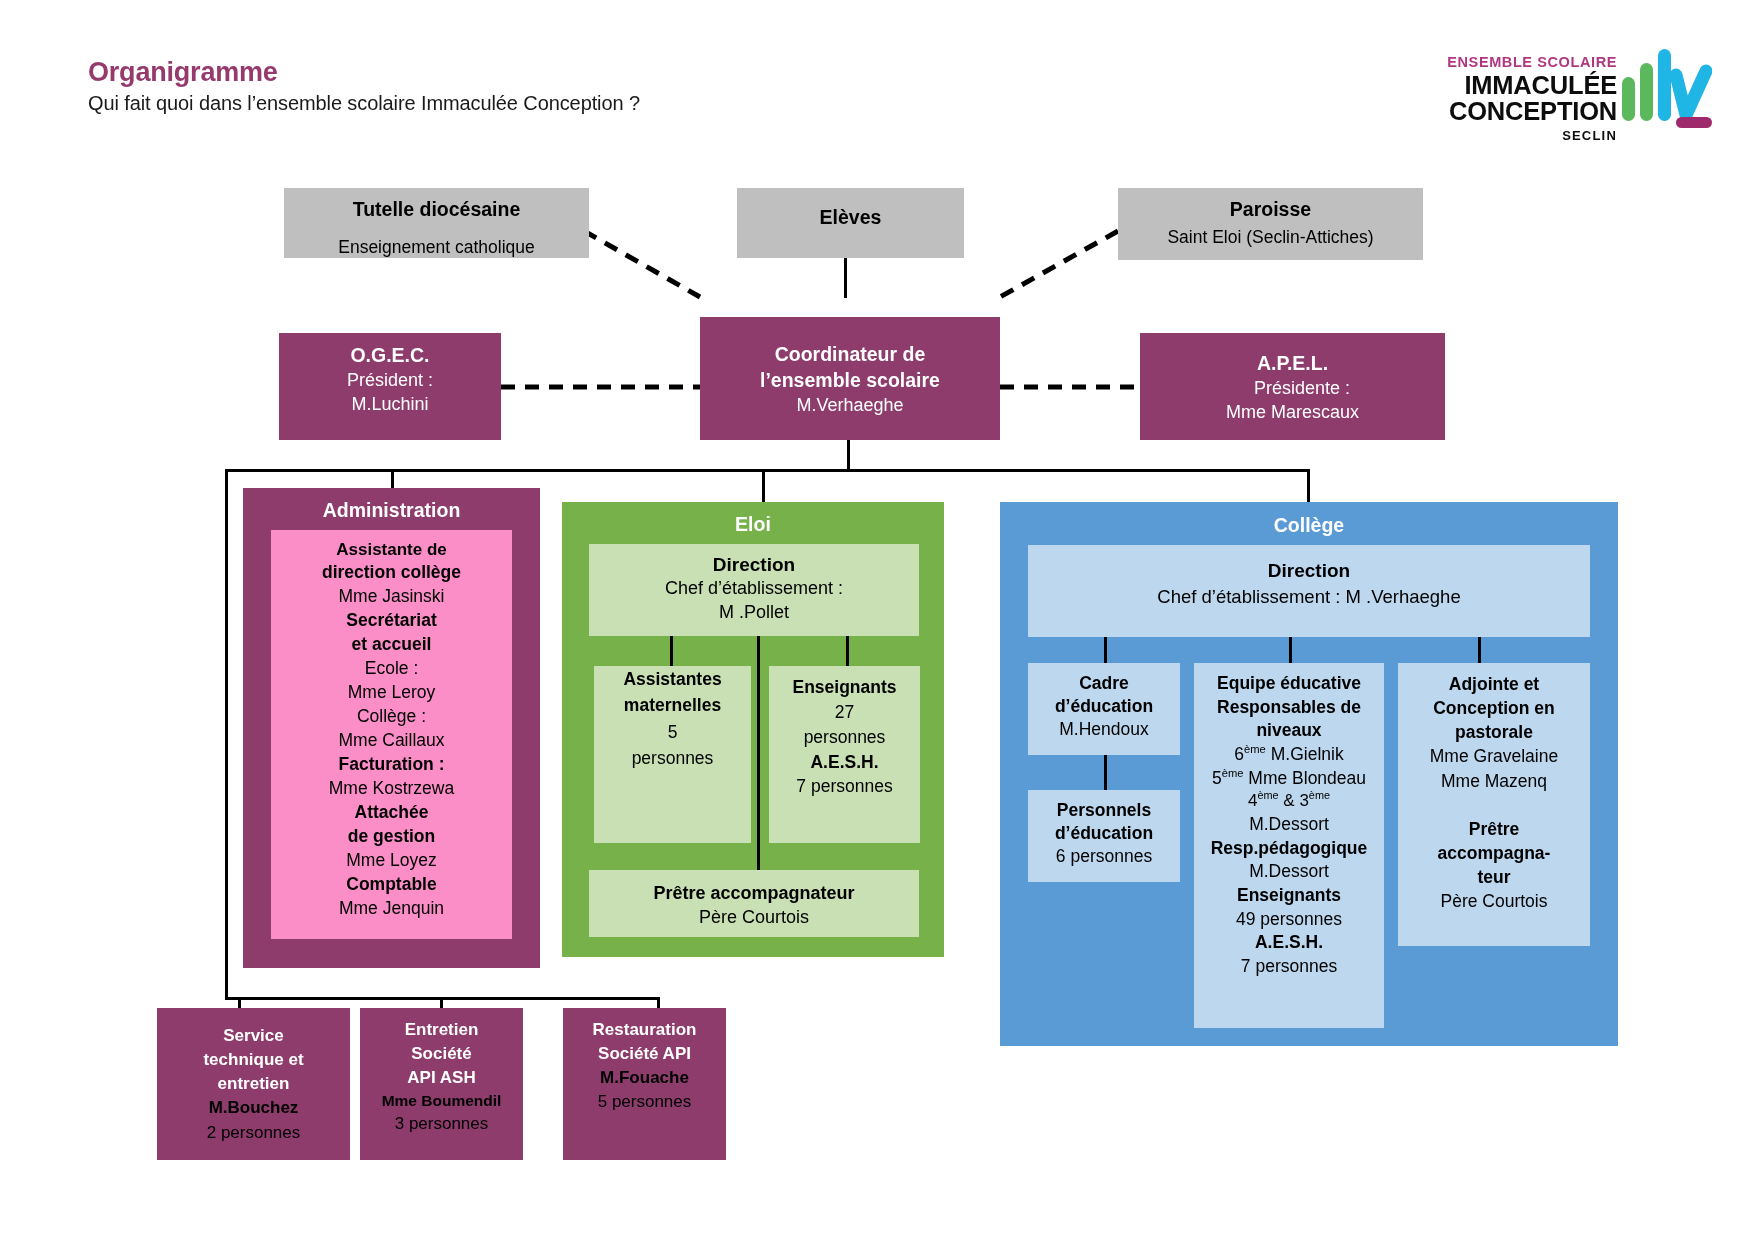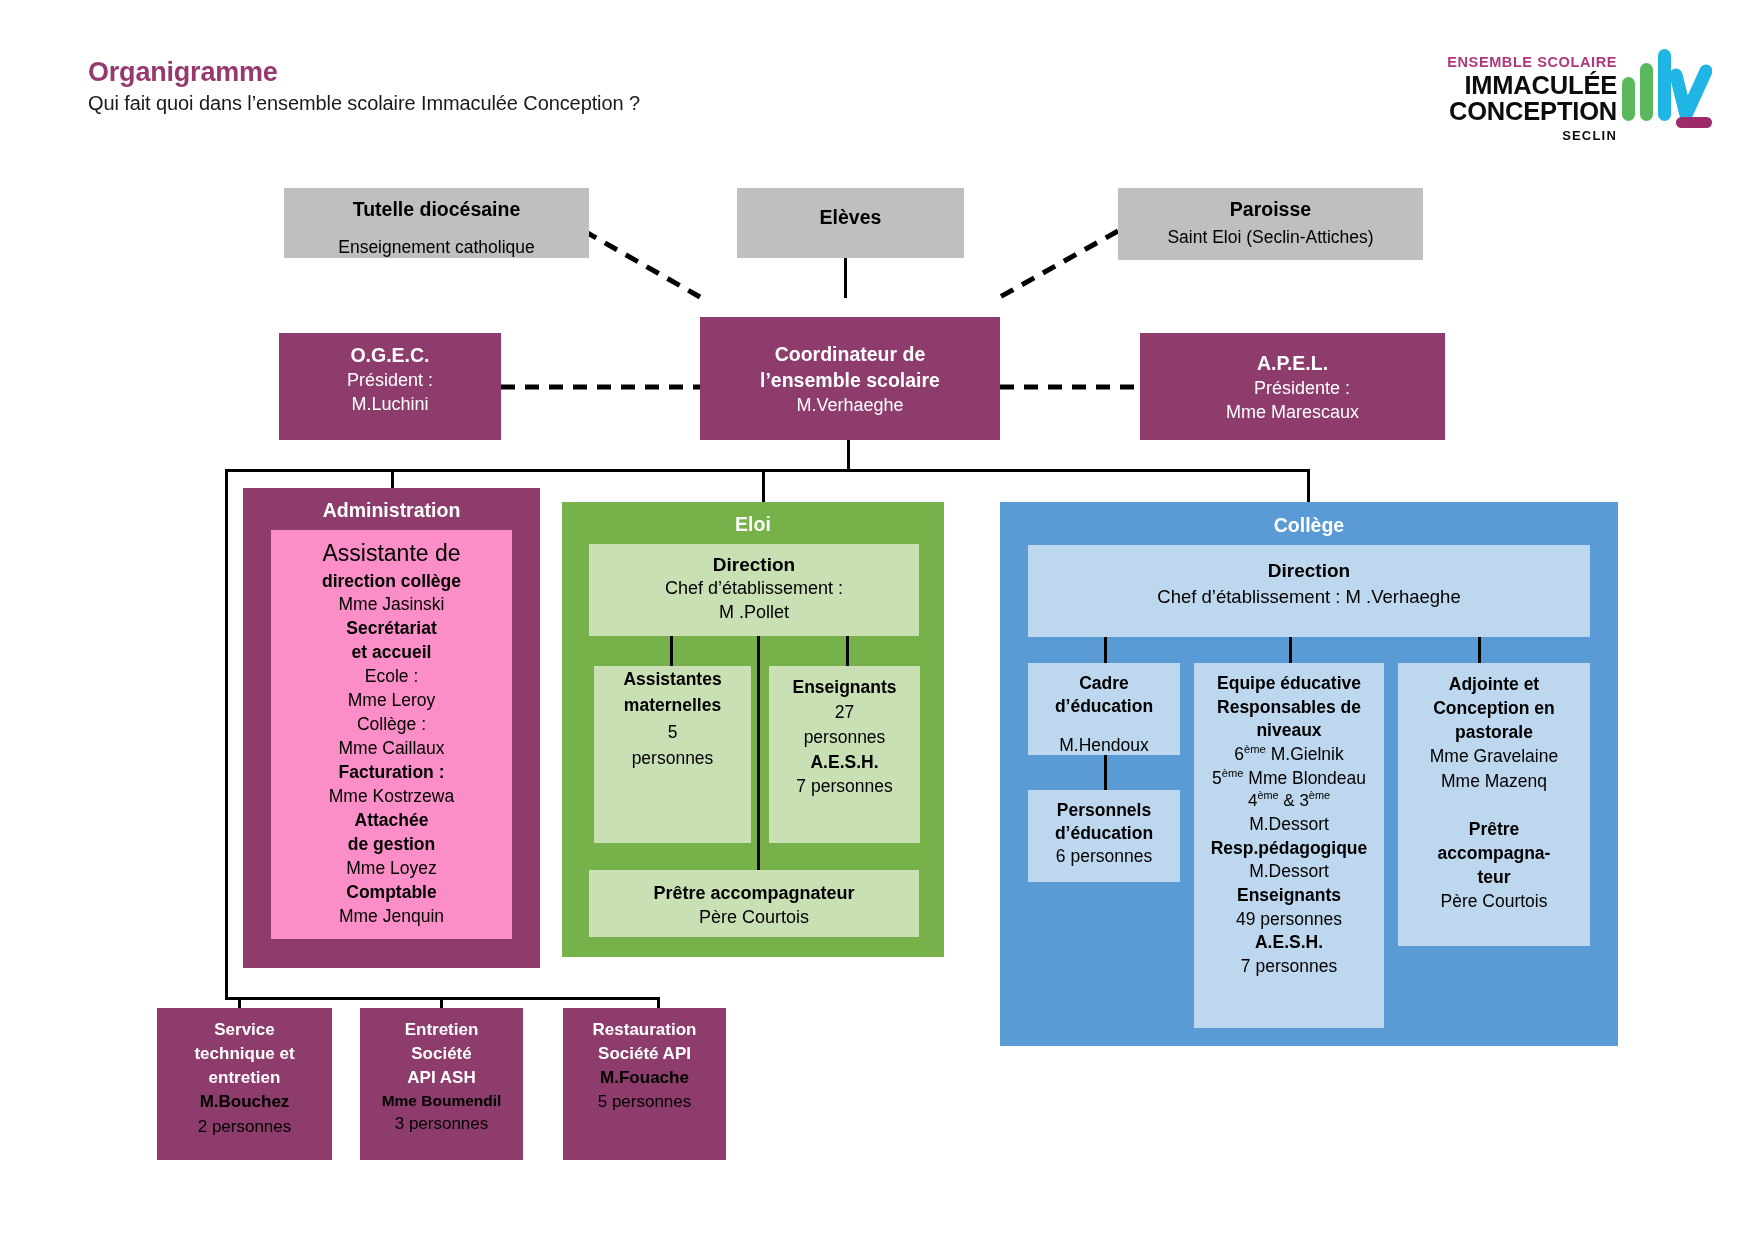--- a/index.html
+++ b/index.html
@@ -178,21 +178,21 @@
   <div class="box-title" style="font-size:19.5px;">A.P.E.L.</div>
   <div style="font-size:18px;margin-left:19px;">Présidente :</div>
   <div style="font-size:18px;">Mme Marescaux</div>
 </div>
 
 <div class="box plum" style="left:243px; top:488px; width:297px; height:480px; padding-top:10px;">
   <div class="box-title" style="font-size:19.5px;">Administration</div>
 </div>
 <div class="box pink" style="left:271px; top:530px; width:241px; height:409px; padding-top:8px;">
   <div id="admin-list">
-      <div style="font-size: 23px; font-weight: normal; line-height: 1.37;">Assistante de</div>
+      <div style="font-size: 17px; font-weight: bold; line-height: 1.37;">Assistante de</div>
       <div style="font-size: 17.5px; font-weight: bold; line-height: 1.37;">direction collège</div>
       <div style="font-size: 17.5px; font-weight: normal; line-height: 1.37;">Mme Jasinski</div>
       <div style="font-size: 17.5px; font-weight: bold; line-height: 1.37;">Secrétariat</div>
       <div style="font-size: 17.5px; font-weight: bold; line-height: 1.37;">et accueil</div>
       <div style="font-size: 17.5px; font-weight: normal; line-height: 1.37;">Ecole :</div>
       <div style="font-size: 17.5px; font-weight: normal; line-height: 1.37;">Mme Leroy</div>
       <div style="font-size: 17.5px; font-weight: normal; line-height: 1.37;">Collège :</div>
       <div style="font-size: 17.5px; font-weight: normal; line-height: 1.37;">Mme Caillaux</div>
       <div style="font-size: 17.5px; font-weight: bold; line-height: 1.37;">Facturation :</div>
       <div style="font-size: 17.5px; font-weight: normal; line-height: 1.37;">Mme Kostrzewa</div>
@@ -255,21 +255,21 @@
 
 <div class="box blue-lt" style="left:1028px; top:545px; width:562px; height:92px; padding-top:13px;">
   <div class="box-title" style="font-size:19px;">Direction</div>
   <div style="font-size:18.5px; margin-top:2px;">Chef d’établissement : M .Verhaeghe</div>
 </div>
 
 <div class="box blue-lt" style="left:1028px; top:663px; width:152px; height:92px; padding-top:9px;">
   <div id="college-cadre-list">
       <div style="font-size: 17.5px; font-weight: bold; line-height: 1.3;">Cadre</div>
       <div style="font-size: 17.5px; font-weight: bold; line-height: 1.3;">d’éducation</div>
-      <div style="font-size: 17.5px; font-weight: normal; line-height: 1.3; margin-top: 16px;">M.Hendoux</div>
+      <div style="font-size: 17.5px; font-weight: normal; line-height: 1.3;">M.Hendoux</div>
     </div>
 </div>
 
 <div class="box blue-lt" style="left:1028px; top:790px; width:152px; height:92px; padding-top:9px;">
   <div id="college-personnels-list">
       <div style="font-size: 17.5px; font-weight: bold; line-height: 1.3;">Personnels</div>
       <div style="font-size: 17.5px; font-weight: bold; line-height: 1.3;">d’éducation</div>
       <div style="font-size: 17.5px; font-weight: normal; line-height: 1.3;">6 personnes</div>
     </div>
 </div>
@@ -300,21 +300,21 @@
       <div style="font-size: 17.5px; font-weight: normal; line-height: 1.38;">Mme Gravelaine</div>
       <div style="font-size: 17.5px; font-weight: normal; line-height: 1.38;">Mme Mazenq</div>
       <div style="font-size: 17.5px; font-weight: normal; line-height: 1.38;">&nbsp;</div>
       <div style="font-size: 17.5px; font-weight: bold; line-height: 1.38;">Prêtre</div>
       <div style="font-size: 17.5px; font-weight: bold; line-height: 1.38;">accompagna-</div>
       <div style="font-size: 17.5px; font-weight: bold; line-height: 1.38;">teur</div>
       <div style="font-size: 17.5px; font-weight: normal; line-height: 1.38;">Père Courtois</div>
     </div>
 </div>
 
-<div class="box plum" style="left:157px; top:1008px; width:175px; height:152px; padding-top:10px;">
+<div class="box plum" style="left:157px; top:1008px; width:193px; height:152px; padding-top:16px;">
   <div id="bottom-service-list">
       <div style="font-size: 17px; font-weight: bold; line-height: 1.42;">Service</div>
       <div style="font-size: 17px; font-weight: bold; line-height: 1.42;">technique et</div>
       <div style="font-size: 17px; font-weight: bold; line-height: 1.42;">entretien</div>
       <div style="font-size: 17px; font-weight: bold; line-height: 1.42; color: rgb(0, 0, 0);">M.Bouchez</div>
       <div style="font-size: 17px; font-weight: normal; line-height: 1.42; color: rgb(0, 0, 0);">2 personnes</div>
     </div>
 </div>
 
 <div class="box plum" style="left:360px; top:1008px; width:163px; height:152px; padding-top:10px;">

